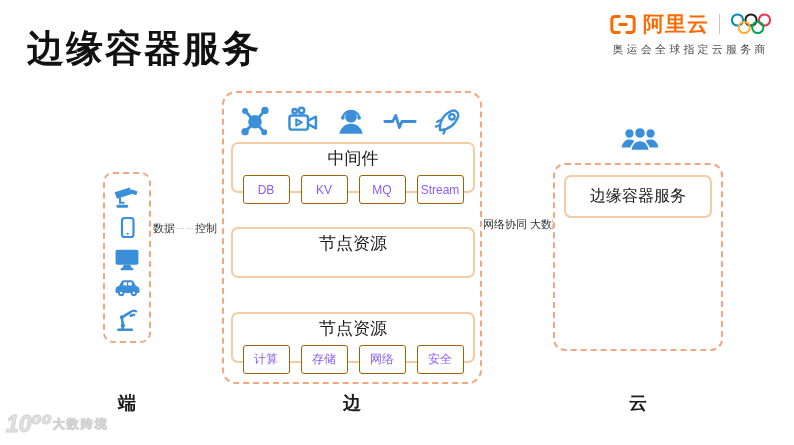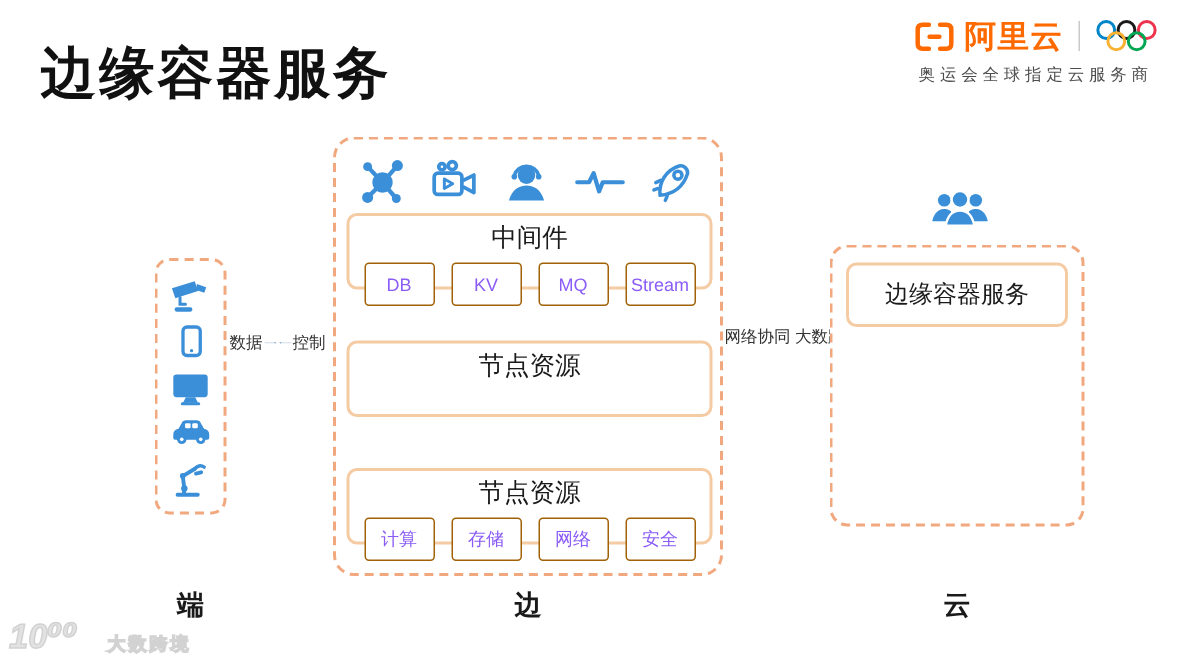--- a/index.html
+++ b/index.html
@@ -42,21 +42,21 @@
   .flow-right { left:483px; top:217px; width:68px; }
   .flow-label { font-size:11px; color:#333; white-space:nowrap; }
 
   
   .col-label { position:absolute; top:391px; text-align:center; font-size:18px; font-weight:600; color:#1a1a1a; }
   .label-end { left:103px; width:48px; }
   .label-edge { left:222px; width:260px; }
   .label-cloud { left:553px; width:170px; }
 
   
-  .watermark { position:absolute; left:6px; top:411px; display:flex; align-items:flex-end; gap:20px;
+  .watermark { position:absolute; left:6px; top:411px; display:flex; align-items:center; gap:1px;
                color:#e2e2e2; -webkit-text-stroke:1px #d2d2d2; }
   .wm-logo { font-size:23px; font-weight:700; font-style:italic; }
   .wm-text { font-size:12px; font-weight:700; letter-spacing:2px; }
 
   .icon { display:block; }
 </style>
 </head>
 <body>
 
 <div class="slide">

